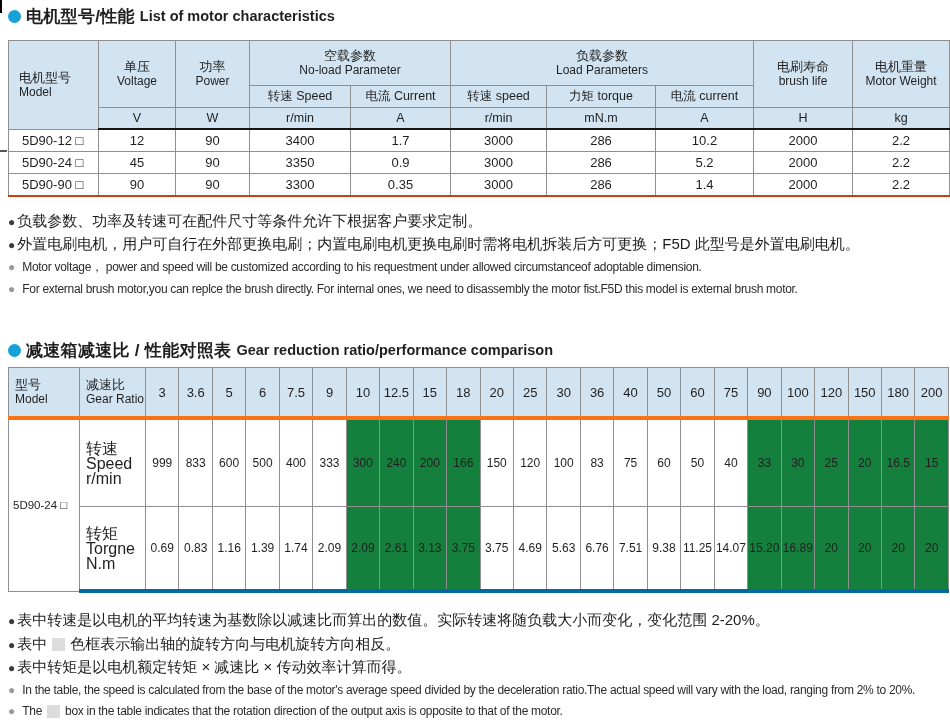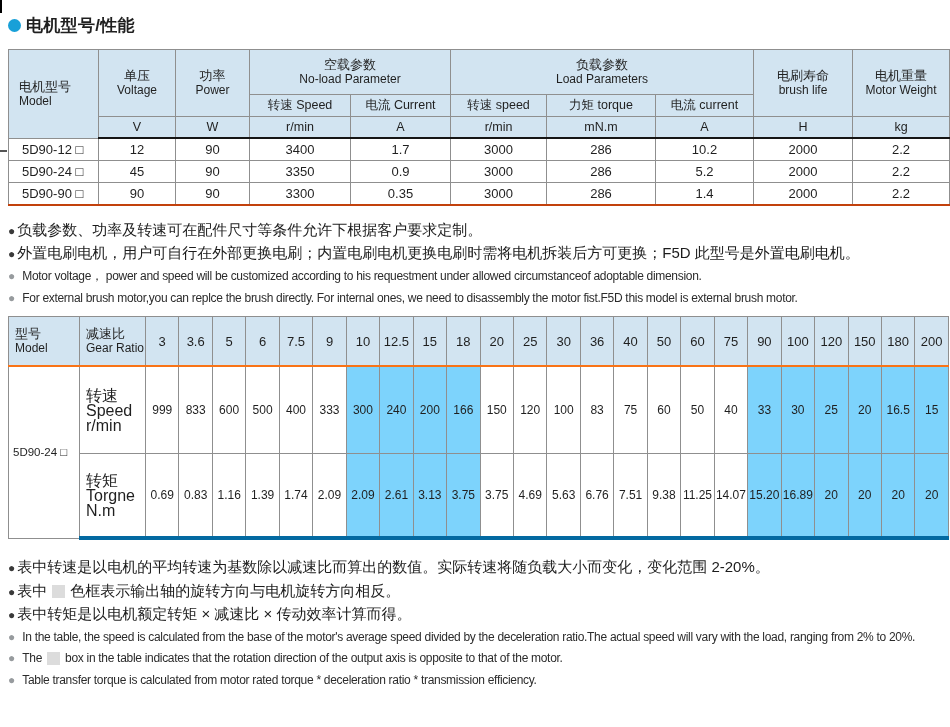--- a/index.html
+++ b/index.html
@@ -1,17 +1,17 @@
 <!DOCTYPE html>
 <html><head>
 <meta charset="utf-8">
 <style>
   html,body{margin:0;padding:0;width:950px;height:727px;background:#fff;overflow:hidden;
     font-family:"Liberation Sans","DejaVu Sans",sans-serif;color:#1f1f1f;}
-  .page{position:relative;width:950px;height:552px;padding:15px 0 0 8px;box-sizing:border-box;}
+  .page{position:relative;width:950px;height:552px;padding:6px 0 0 8px;box-sizing:border-box;}
   .tick-v{position:absolute;left:0;top:0;width:2px;height:13px;background:#000;}
   .tick-h{position:absolute;left:0;top:150px;width:7px;height:2px;background:#555;}
 
   
   .section-title{display:flex;align-items:center;font-weight:bold;height:20px;}
   .dot{width:13px;height:13px;border-radius:50%;background:#18a0d8;margin-right:5px;flex:none;}
   .title-cn{font-size:17px;letter-spacing:.3px;}
   .title-en{font-size:14.5px;margin-left:5px;}
 
   
@@ -24,30 +24,30 @@
   .motor-table{margin-top:14px;border-top:1px solid #555;}
   .motor-table tr.rA th{height:44px;}
   .motor-table tr.rB th{height:21px;font-size:12.5px;}
   .motor-table tr.rC th{height:20px;font-size:12.5px;border-bottom:2px solid #151515;}
   .motor-table .model-h{text-align:left;padding-left:10px;}
   .motor-table tbody td{height:21px;font-size:13px;background:#fff;}
   .motor-table tbody tr:last-child td{border-bottom:2px solid #c2410c;}
   .motor-table tbody .model-cell{text-align:left;padding-left:13px;}
 
   .gear-table{margin-top:7px;border-top:1px solid #555;}
-  .gear-table thead th{height:48px;border-bottom:2px solid #f97316;margin-left:38px;}
+  .gear-table thead th{height:48px;border-bottom:4px solid #f97316;margin-left:38px;}
   .gear-table thead th.num{font-size:13px;}
   .gear-table .model-h,.gear-table .ratio-h{text-align:left;padding-left:6px;}
   .gear-table tbody td{background:#fff;font-size:12px;}
   .gear-table tr.gr-speed td{height:86px;}
   .gear-table tr.gr-torque td{height:82px;border-bottom:4px solid #0369a1;}
   .gear-table td.gmodel{text-align:left;padding-left:4px;font-size:11.5px;}
   .gear-table td.glabel{text-align:left;padding-left:6px;}
   .gear-table td.glabel div{line-height:15px;font-size:16px;}
-  .gear-table td.shade{background:#7dd3fc;}
+  .gear-table td.shade{background:#15803d;}
 
   
   .notes{margin-top:13px;}
   #notes2{margin-top:16px;}
   .note{display:flex;align-items:baseline;line-height:22px;white-space:nowrap;}
   #notes2 .note{line-height:21.5px;}
   .note .b{flex:none;}
   .note.cn{font-size:15px;color:#1c1c1c;}
   .note.cn .b{color:#3a3a3a;font-size:12px;margin-right:2px;}
   .note.en{font-size:12px;letter-spacing:-0.3px;color:#2b2b2b;}
@@ -57,20 +57,21 @@
 </head>
 <body>
 
 <div class="page">
   <div class="tick-v"></div>
   <div class="tick-h"></div>
 
   <div class="section-title">
     <span class="dot"></span>
     <span class="title-cn">电机型号/性能</span>
+    <span class="title-en">List of motor characteristics</span>
   </div>
 
   <table class="motor-table">
     <colgroup>
       <col style="width:90px">
         <col style="width:77px">
         <col style="width:74px">
       <col style="width:101px">
         <col style="width:100px">
         <col style="width:96px">
@@ -181,20 +182,25 @@
       <div class="note en">
         <span class="b">●</span>
         <span class="t">Motor voltage， power and speed will be customized according to his requestment under allowed circumstanceof adoptable dimension.</span>
       </div>
       <div class="note en">
         <span class="b">●</span>
         <span class="t">For external brush motor,you can replce the brush directly. For internal ones, we need to disassembly the motor fist.F5D this model is external brush motor.</span>
       </div>
     </div>
 
+  <div class="section-title" style="margin-top:40px;">
+    <span class="dot"></span>
+    <span class="title-cn">减速箱减速比 / 性能对照表</span>
+    <span class="title-en">Gear reduction ratio/performance comparison</span>
+  </div>
 
   <table class="gear-table">
     <colgroup>
         <col style="width:71px">
         <col style="width:66px">
       </colgroup>
     <thead>
       <tr id="gear-header-row">
         <th class="h2 model-h">
           <div>型号</div>

